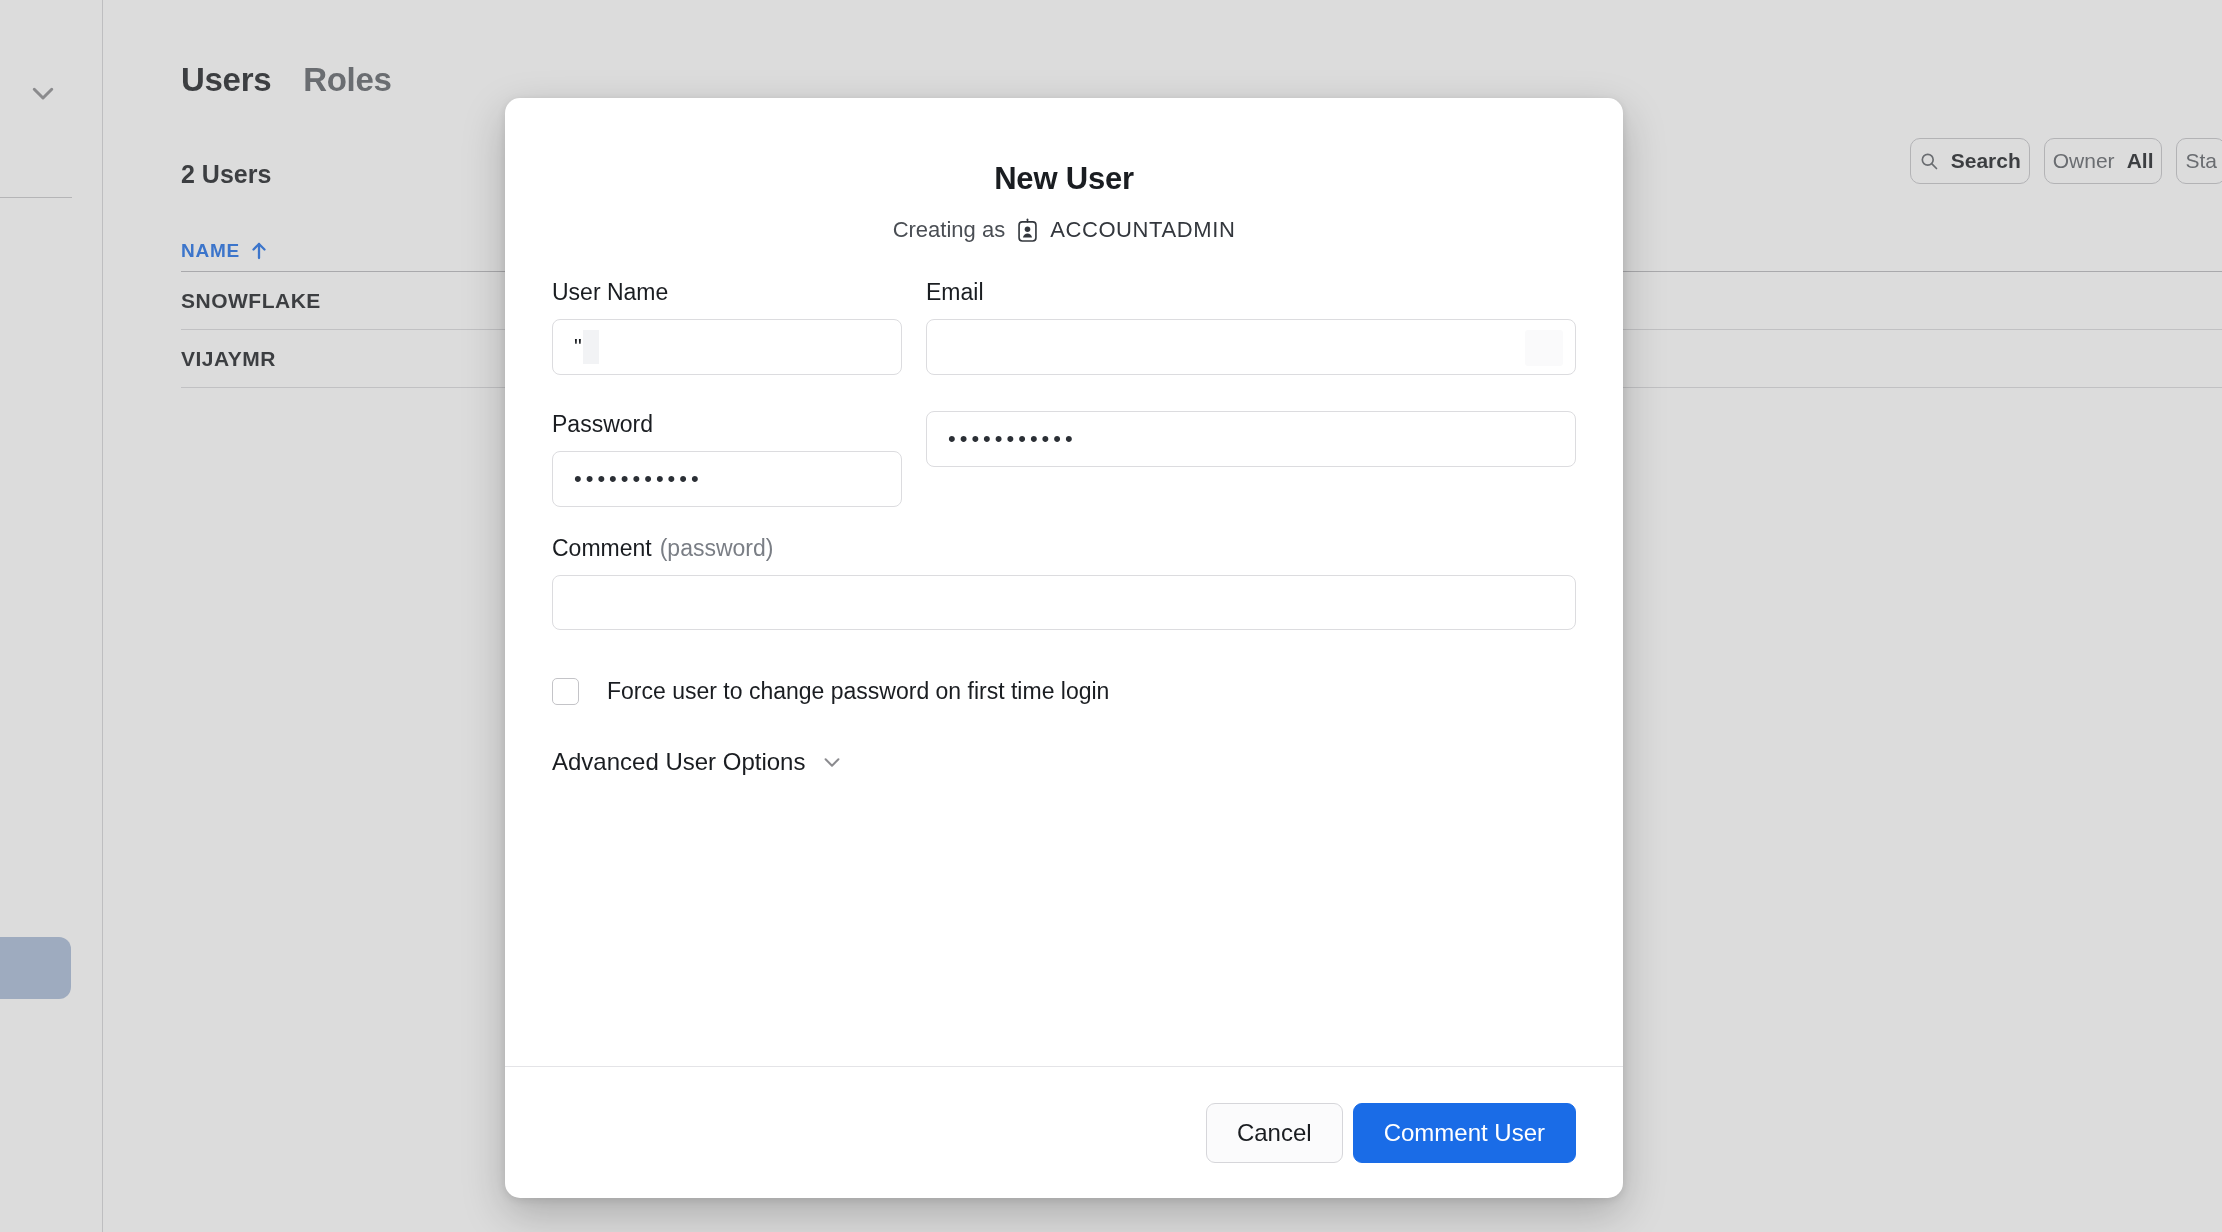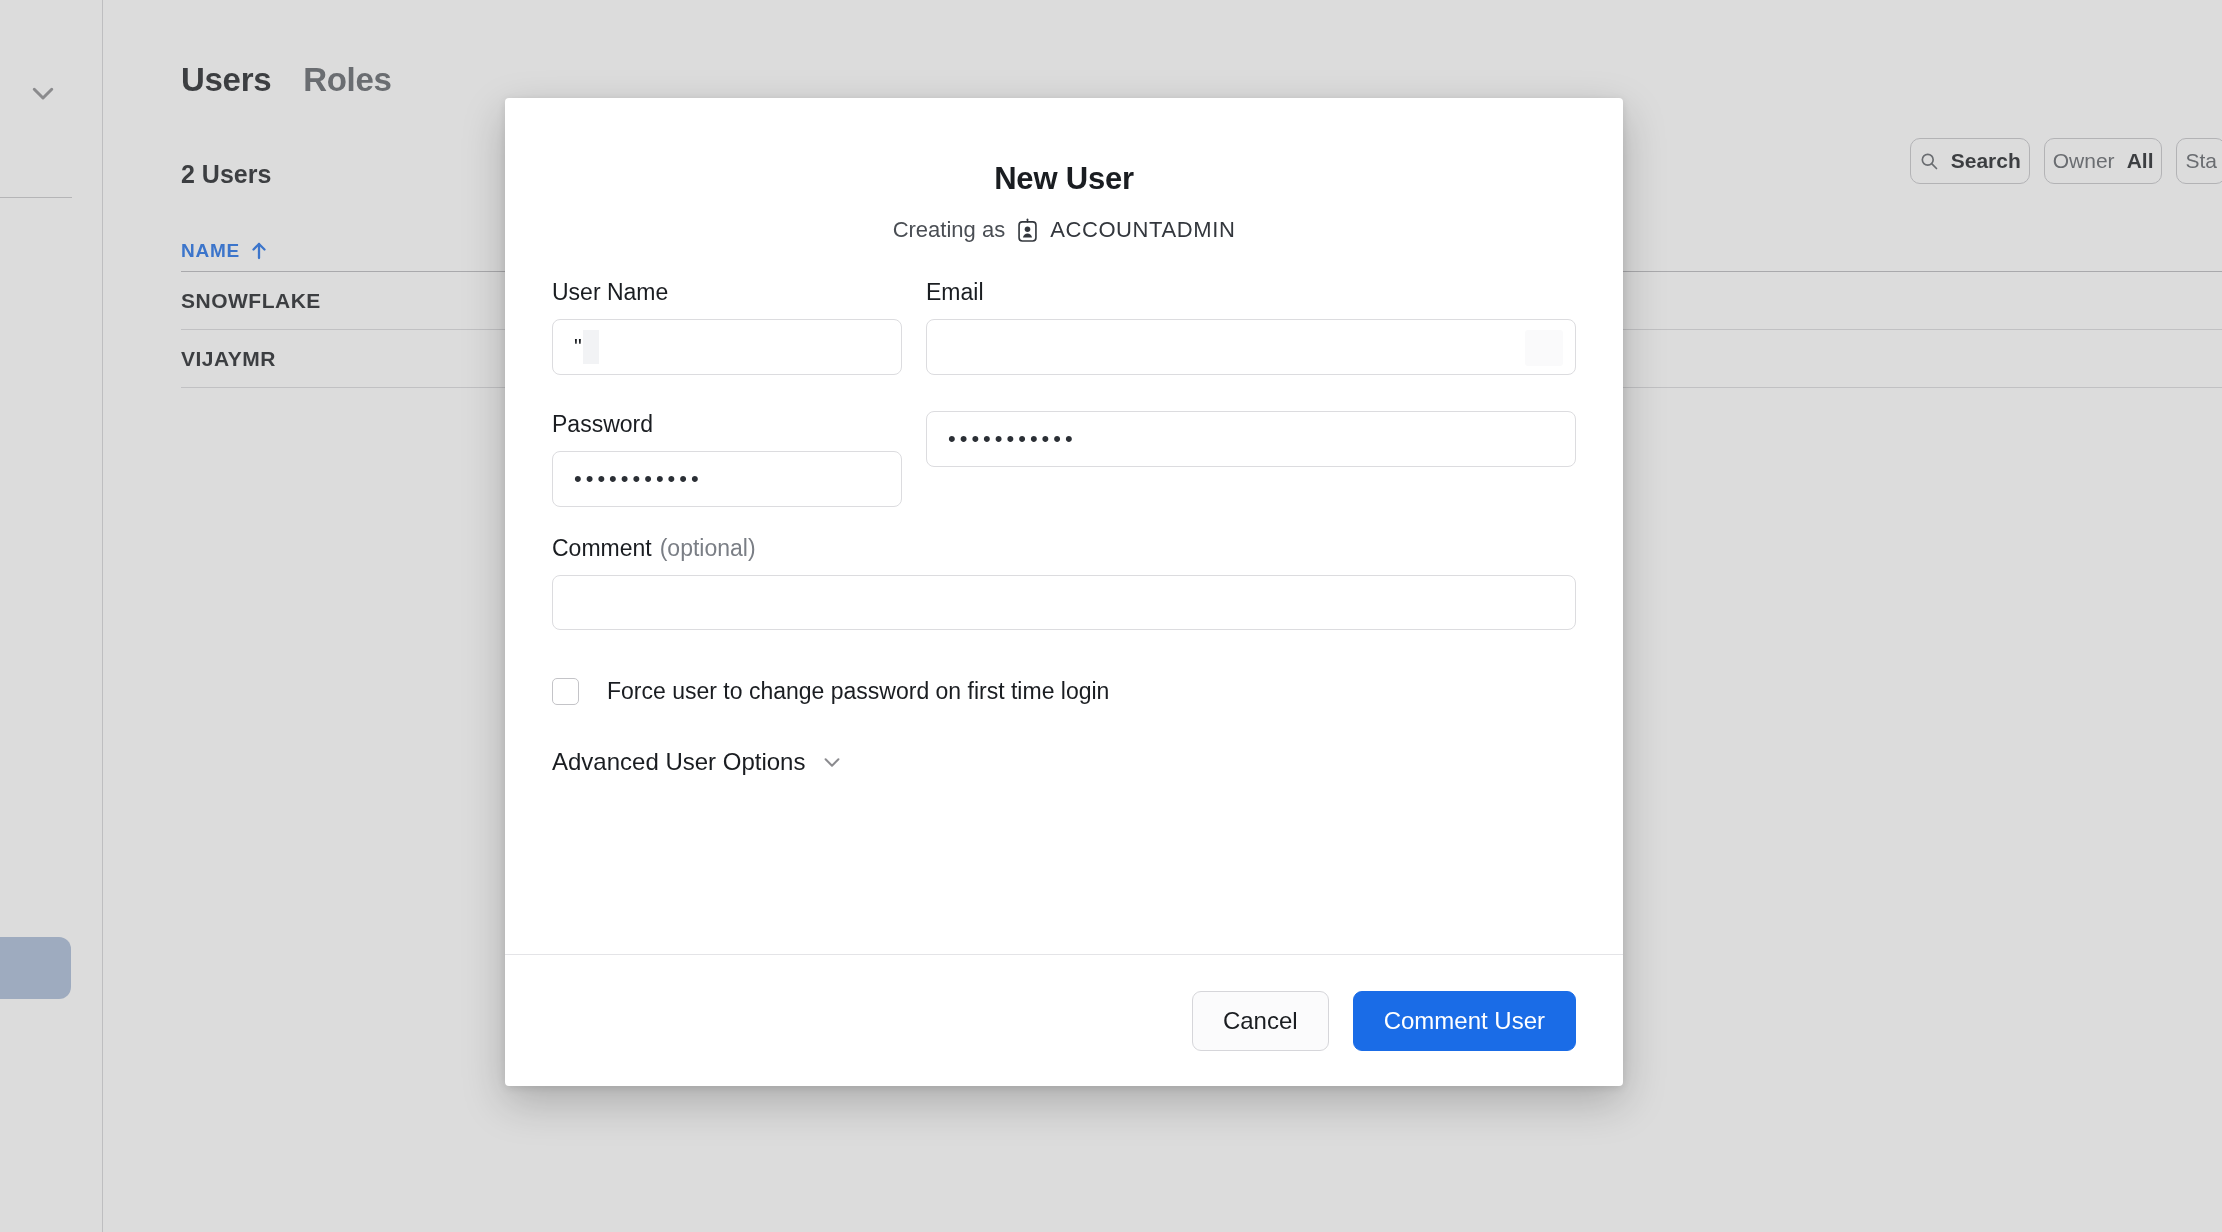--- a/index.html
+++ b/index.html
@@ -120,23 +120,23 @@
     white-space: nowrap;
   }
   .pill .strong { font-weight: bold; color: #1a1d21; }
   .pill .muted { color: #5c6066; }
   .search-icon { width: 20px; height: 20px; color: #5c6066; }
 
   
   #modal {
     position: absolute;
     left: 505px; top: 98px;
-    width: 1118px; height: 988px;
-    background: #ffffff;
-    border-radius: 4px;
+    width: 1118px; height: 1100px;
+    background: #ffffff;
+    border-radius: 15px;
     box-shadow: 0 16px 44px rgba(0,0,0,.22), 0 2px 8px rgba(0,0,0,.10);
     z-index: 100;
     display: flex; flex-direction: column;
   }
 
   #modal-body { flex: 1 1 auto; padding: 0 47px; position: relative; }
 
   #modal-title {
     text-align: center;
     font-size: 31px; font-weight: bold; color: #1a1d21;
@@ -214,21 +214,21 @@
     display: flex; align-items: center; gap: 16px;
   }
   #advanced-label { font-size: 24px; color: #1a1d21; }
   #advanced-chevron { width: 22px; height: 22px; color: #8b8b8f; }
 
   #modal-footer {
     flex: 0 0 auto;
     border-top: 1px solid #e4e4e7;
     height: 132px;
     display: flex; align-items: center; justify-content: flex-end;
-    gap: 24px;
+    gap: 10px;
     padding-right: 47px;
   }
   .btn {
     height: 60px;
     border-radius: 9px;
     display: flex; align-items: center; justify-content: center;
     font-size: 24px;
     padding: 0 30px;
     cursor: pointer;
     white-space: nowrap;
@@ -383,21 +383,21 @@
         <div class="input">
           <span class="dots">•••••••••••</span>
         </div>
       </div>
 
     </div>
 
     <div id="comment-field">
       <div class="field-label">
         <span>Comment</span>
-        <span class="optional">(optional)</span>
+        <span class="optional">(password)</span>
       </div>
       <div class="input" id="comment-input">
         <span class="typed"></span>
       </div>
     </div>
 
     <div id="checkbox-row">
       <div id="force-change-checkbox"></div>
       <div id="checkbox-label">Force user to change password on first time login</div>
     </div>

